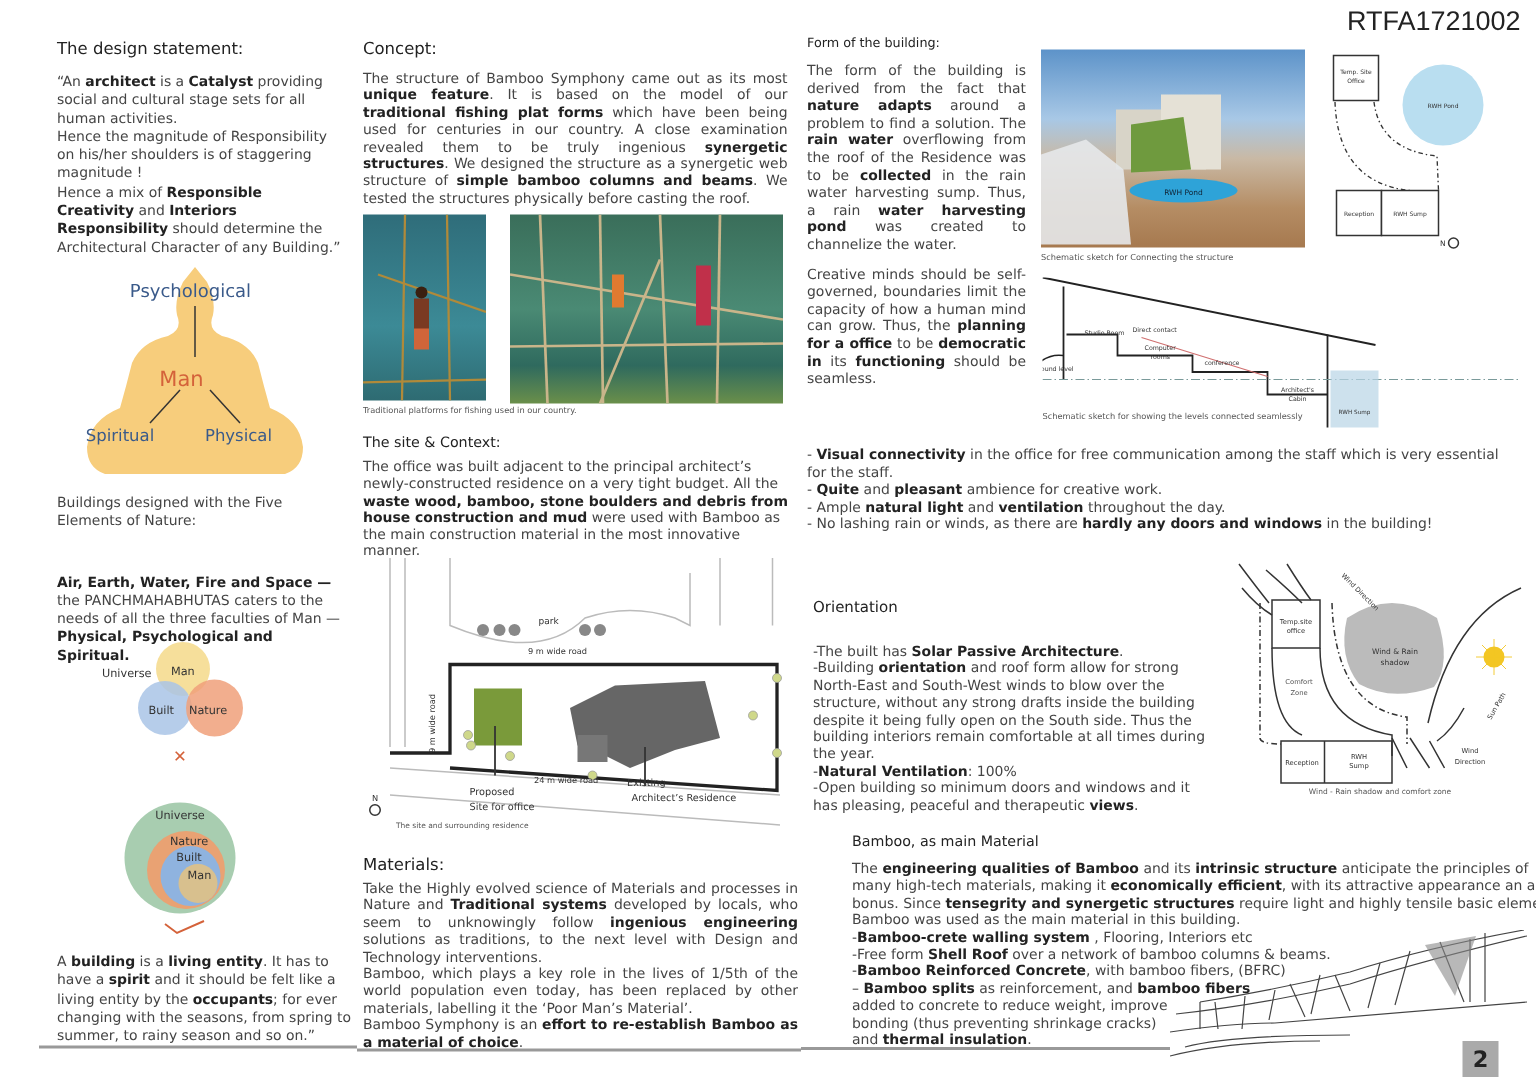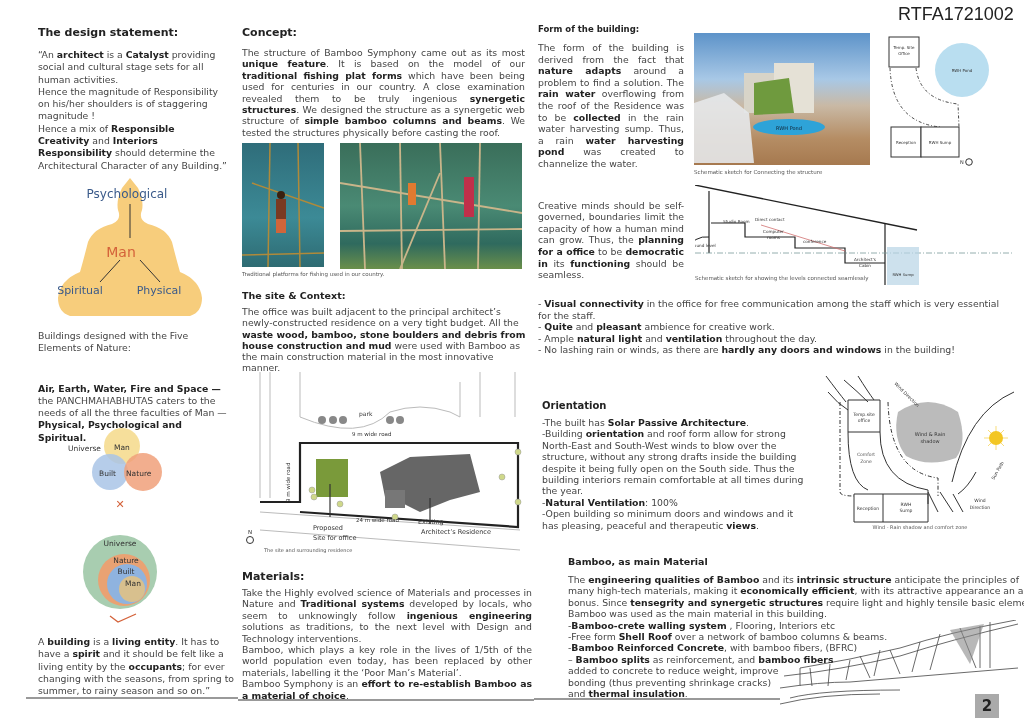--- a/index.html
+++ b/index.html
@@ -1,21 +1,21 @@
 <!DOCTYPE html>
 <html><head>
 <meta charset="utf-8">
 <style>
 *{box-sizing:border-box;margin:0;padding:0}
 body{width:1024px;height:724px;background:#fff;font-family:"DejaVu Sans",sans-serif;color:#444;position:relative;overflow:hidden}
 .abs{position:absolute}
 .t{font-size:9.3px;line-height:12.3px;color:#444}
 .j{text-align:justify}
 b{color:#222}
-h2{font-size:11px;color:#222;font-weight:bold}
+h2{font-size:11px;color:#222;font-weight:normal}
 .cap{font-size:5.5px;color:#555}
 .code{font-size:18px;color:#222;font-family:"Liberation Sans",sans-serif}
 .pg{background:#aaa;color:#222;font-weight:bold;font-size:15px;text-align:center;line-height:24px}
 .hr{height:1.5px;background:#999}
 svg text{font-family:"DejaVu Sans",sans-serif}
 .photo1{background:linear-gradient(180deg,#2f6d7a,#3c8a96 60%,#2e6b72);}
 .photo2{background:linear-gradient(180deg,#3a6e5a,#4a8a74 50%,#2f6a5e 80%,#6a8f4a);}
 .photo3{background:linear-gradient(180deg,#5d93c9 0%,#a8c8e6 35%,#c9b9a5 55%,#b58d64 80%,#a6794f);}
 </style>
 </head>
@@ -159,21 +159,21 @@
 
 <div class="abs" style="left:242px;top:570px;width:290px">
   <h2>Materials:</h2>
   <p class="t j" style="margin-top:4px;line-height:11.4px"><span>Take the Highly evolved science of Materials and processes in Nature and </span><b>Traditional systems</b><span> developed by locals, who seem to unknowingly follow </span><b>ingenious engineering</b><span> solutions as traditions, to the next level with Design and Technology interventions.</span><br><span>Bamboo, which plays a key role in the lives of 1/5th of the world population even today, has been replaced by other materials, labelling it the ‘Poor Man’s Material’.</span><br><span>Bamboo Symphony is an </span><b>effort to re-establish Bamboo as a material of choice</b><span>.</span></p>
 </div>
 <div class="abs hr" style="left:238px;top:699px;width:296px"></div>
 
 <div class="abs" style="left:538px;top:24px;width:146px">
   <h2 style="font-size:8.5px">Form of the building:</h2>
   <p class="t j" style="margin-top:8px;line-height:11.6px"><span>The form of the building is derived from the fact that </span><b>nature adapts</b><span> around a problem to find a solution. The </span><b>rain water</b><span> overflowing from the roof of the Residence was to be </span><b>collected</b><span> in the rain water harvesting sump. Thus, a rain </span><b>water harvesting pond</b><span> was created to channelize the water.</span></p>
-  <p class="t j" style="margin-top:30px;line-height:11.6px"><span>Creative minds should be self-governed, boundaries limit the capacity of how a human mind can grow. Thus, the </span><b>planning for a office</b><span> to be </span><b>democratic in</b><span> its </span><b>functioning</b><span> should be seamless.</span></p>
+  <p class="t j" style="margin-top:8px;line-height:11.6px"><span>Creative minds should be self-governed, boundaries limit the capacity of how a human mind can grow. Thus, the </span><b>planning for a office</b><span> to be </span><b>democratic in</b><span> its </span><b>functioning</b><span> should be seamless.</span></p>
 </div>
 
 <div class="abs photo3" style="left:694px;top:33px;width:176px;height:132px">
   <svg width="176" height="132">
     <rect x="50" y="40" width="60" height="40" fill="#d8d4c8"></rect>
       <rect x="80" y="30" width="40" height="50" fill="#e5e1d6"></rect>
     <path d="M60 50 L95 45 L100 80 L60 82 Z" fill="#6f9a3e"></path>
     <path d="M0 70 L30 60 L55 80 L60 130 L0 130 Z" fill="#e6e8ea" opacity="0.9"></path>
     <ellipse cx="95" cy="94" rx="36" ry="8" fill="#2ea3d8"></ellipse>
     <text x="95" y="97" font-size="5" text-anchor="middle" fill="#123">RWH Pond</text>
@@ -217,21 +217,21 @@
 
 <div class="abs t" style="left:538px;top:298px;width:476px;line-height:11.5px">
   <div><span>- </span><b>Visual connectivity</b><span> in the office for free communication among the staff which is very essential for the staff.</span></div>
   <div><span>- </span><b>Quite</b><span> and </span><b>pleasant</b><span> ambience for creative work.</span></div>
   <div><span>- Ample </span><b>natural light</b><span> and </span><b>ventilation</b><span> throughout the day.</span></div>
   <div><span>- No lashing rain or winds, as there are </span><b>hardly any doors and windows</b><span> in the building!</span></div>
 </div>
 
 <div class="abs" style="left:542px;top:400px;width:270px">
   <h2 style="font-size:10px">Orientation</h2>
-  <div class="t" style="margin-top:6px;line-height:11.4px">
+  <div class="t" style="margin-top:18px;line-height:11.4px">
     <div><span>-The built has </span><b>Solar Passive Architecture</b><span>.</span></div>
     <div><span>-Building </span><b>orientation</b><span> and roof form allow for strong North-East and South-West winds to blow over the structure, without any strong drafts inside the building despite it being fully open on the South side. Thus the building interiors remain comfortable at all times during the year.</span></div>
     <div><span>-</span><b>Natural Ventilation</b><span>: 100%</span></div>
     <div><span>-Open building so minimum doors and windows and it has pleasing, peaceful and therapeutic </span><b>views</b><span>.</span></div>
   </div>
 </div>
 
 <svg class="abs" style="left:818px;top:372px" width="204" height="166">
   <g stroke="#333" fill="none" stroke-width="1">
     <path d="M8 4 Q20 20 28 30 M26 8 Q40 20 50 30 M40 4 Q50 20 56 28 M10 20 Q20 32 30 38"></path>

